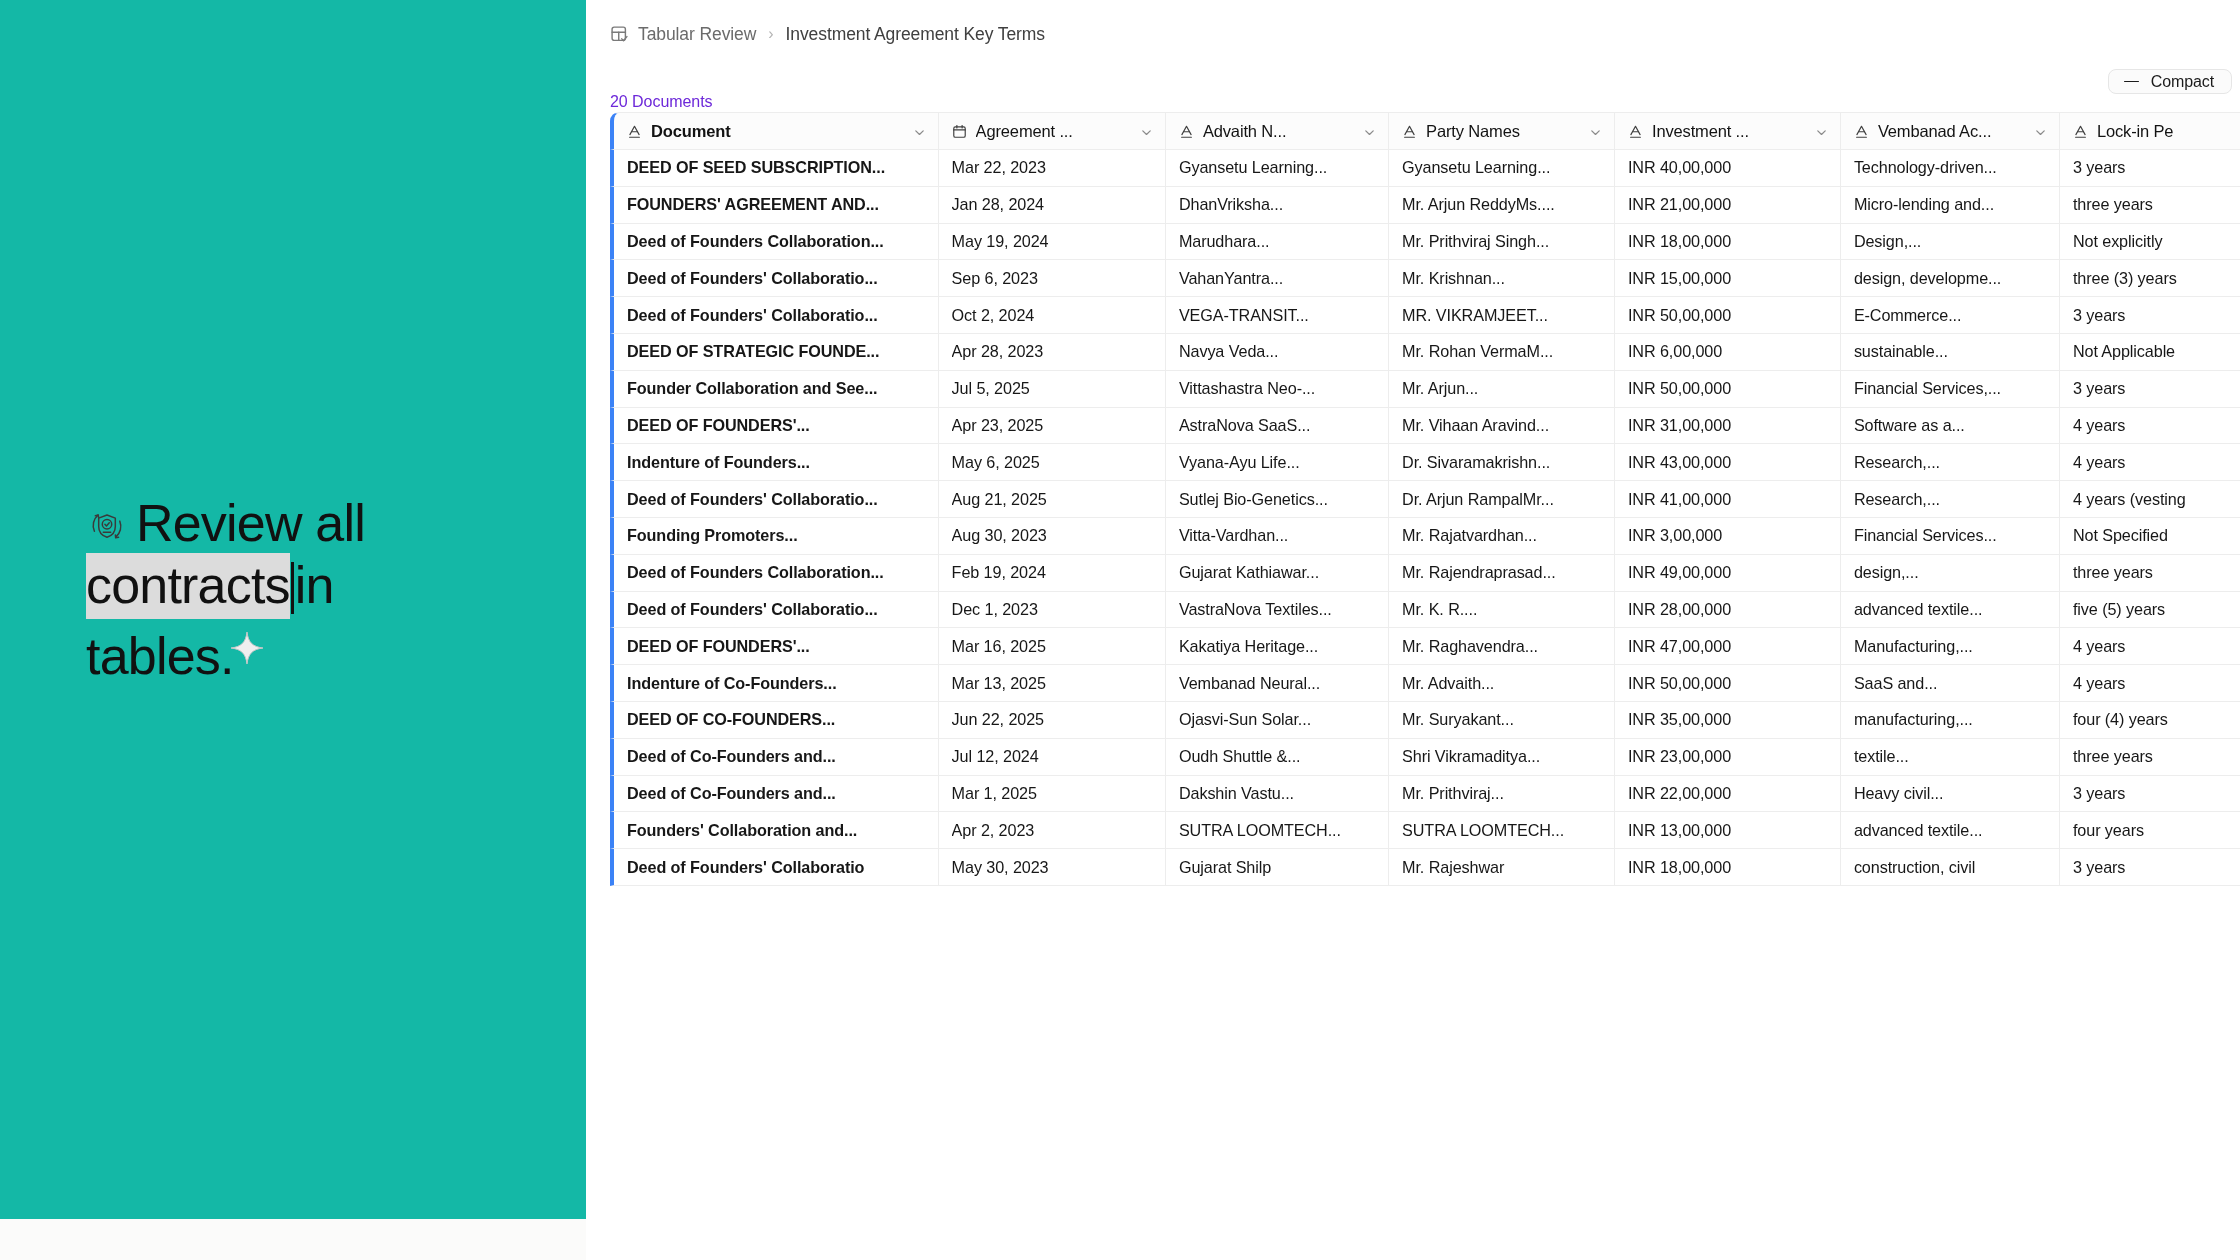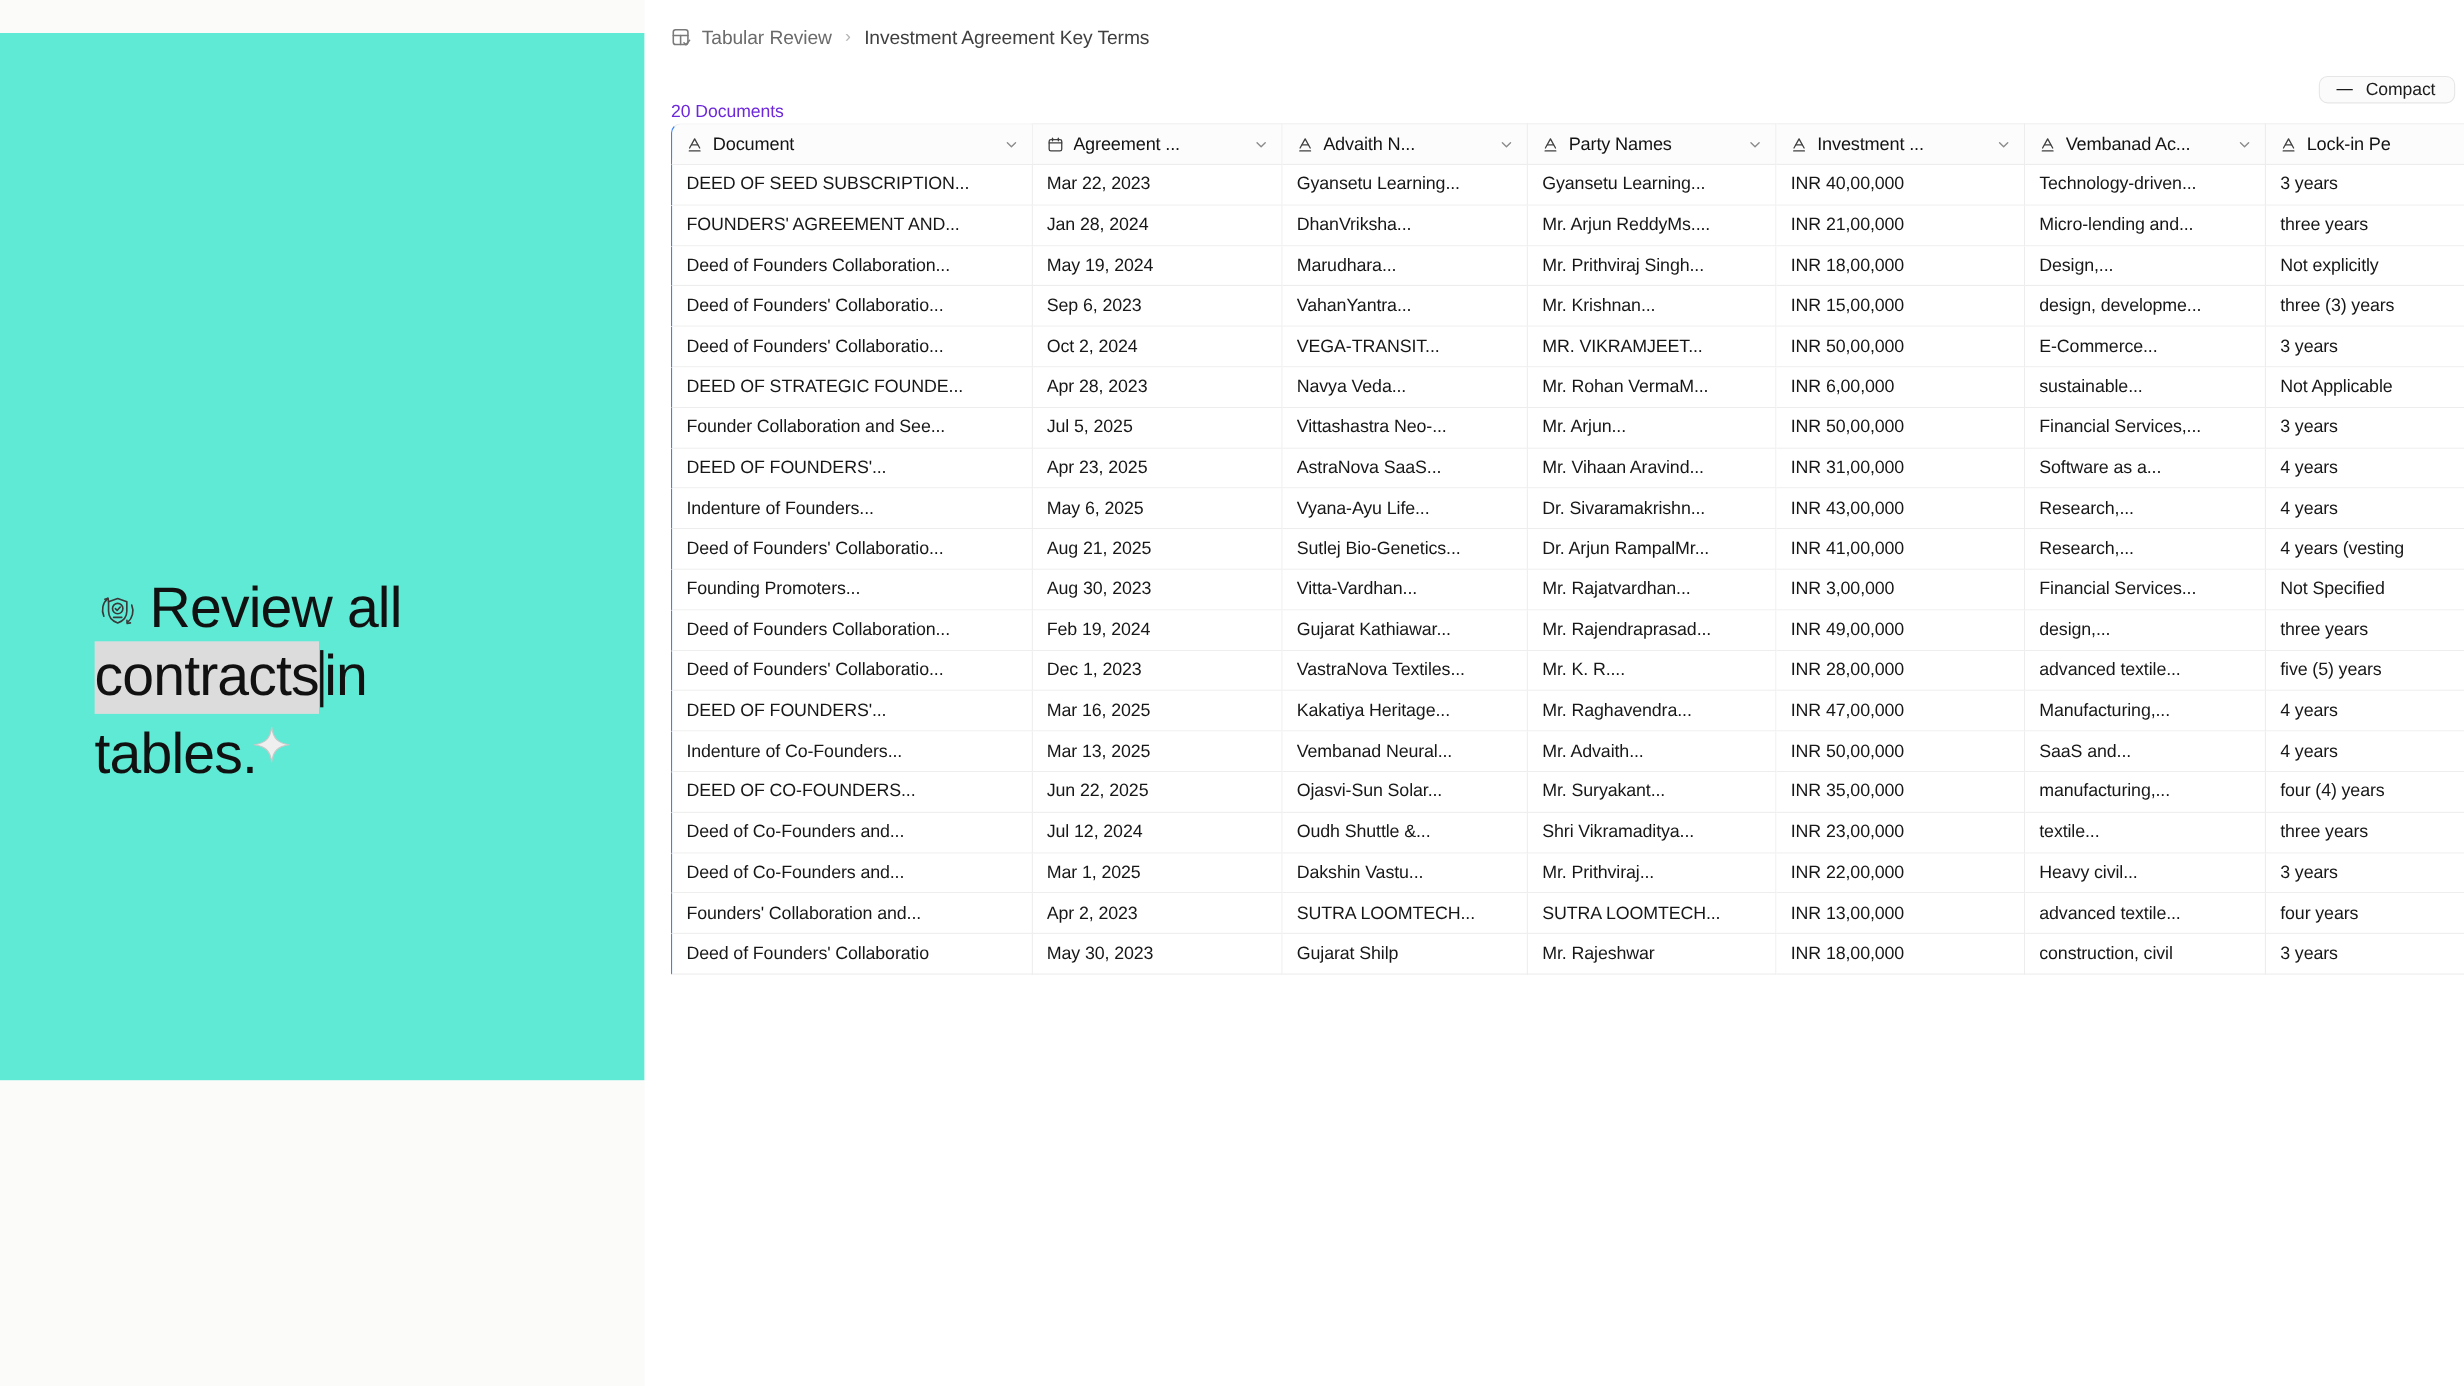--- a/index.html
+++ b/index.html
@@ -8,24 +8,23 @@
     overflow: hidden;
     background: #fbfbfa;
     font-family: "Liberation Sans", sans-serif;
     -webkit-font-smoothing: antialiased;
   }
   #app { position: relative; width: 2240px; height: 1260px; display: flex; }
 
   
   .left-panel {
     position: relative;
-    width: 586px; height: 952px;
-    background: #5eead4;
+    width: 586px; height: 1219px;
+    background: #14b8a6;
     flex: 0 0 586px;
-    margin-top: 30px;
   }
   .hero-text {
     position: absolute;
     left: 86px; top: 492px;
     width: 470px;
     font-size: 52px;
     line-height: 62px;
     letter-spacing: -0.8px;
     color: #111111;
     font-weight: 400;
@@ -127,21 +126,22 @@
     width: 1806px;
   }
   table.grid th, table.grid td {
     border-bottom: 1px solid #ededed;
     border-right: 1px solid #ededed;
     text-align: left;
     overflow: hidden;
     white-space: nowrap;
   }
   table.grid th:first-child, table.grid td:first-child {
-    border-left: 1px solid #3b82f6;
+    border-left: 4px solid #3b82f6;
+    font-weight: bold;
   }
   table.grid thead th {
     border-top: 1px solid #ededed;
     background: #fcfcfc;
     height: 38px;
     padding: 0 12px 0 13px;
     font-weight: 400;
   }
   thead tr th:first-child { border-top-left-radius: 9px; }
   .th-inner {

